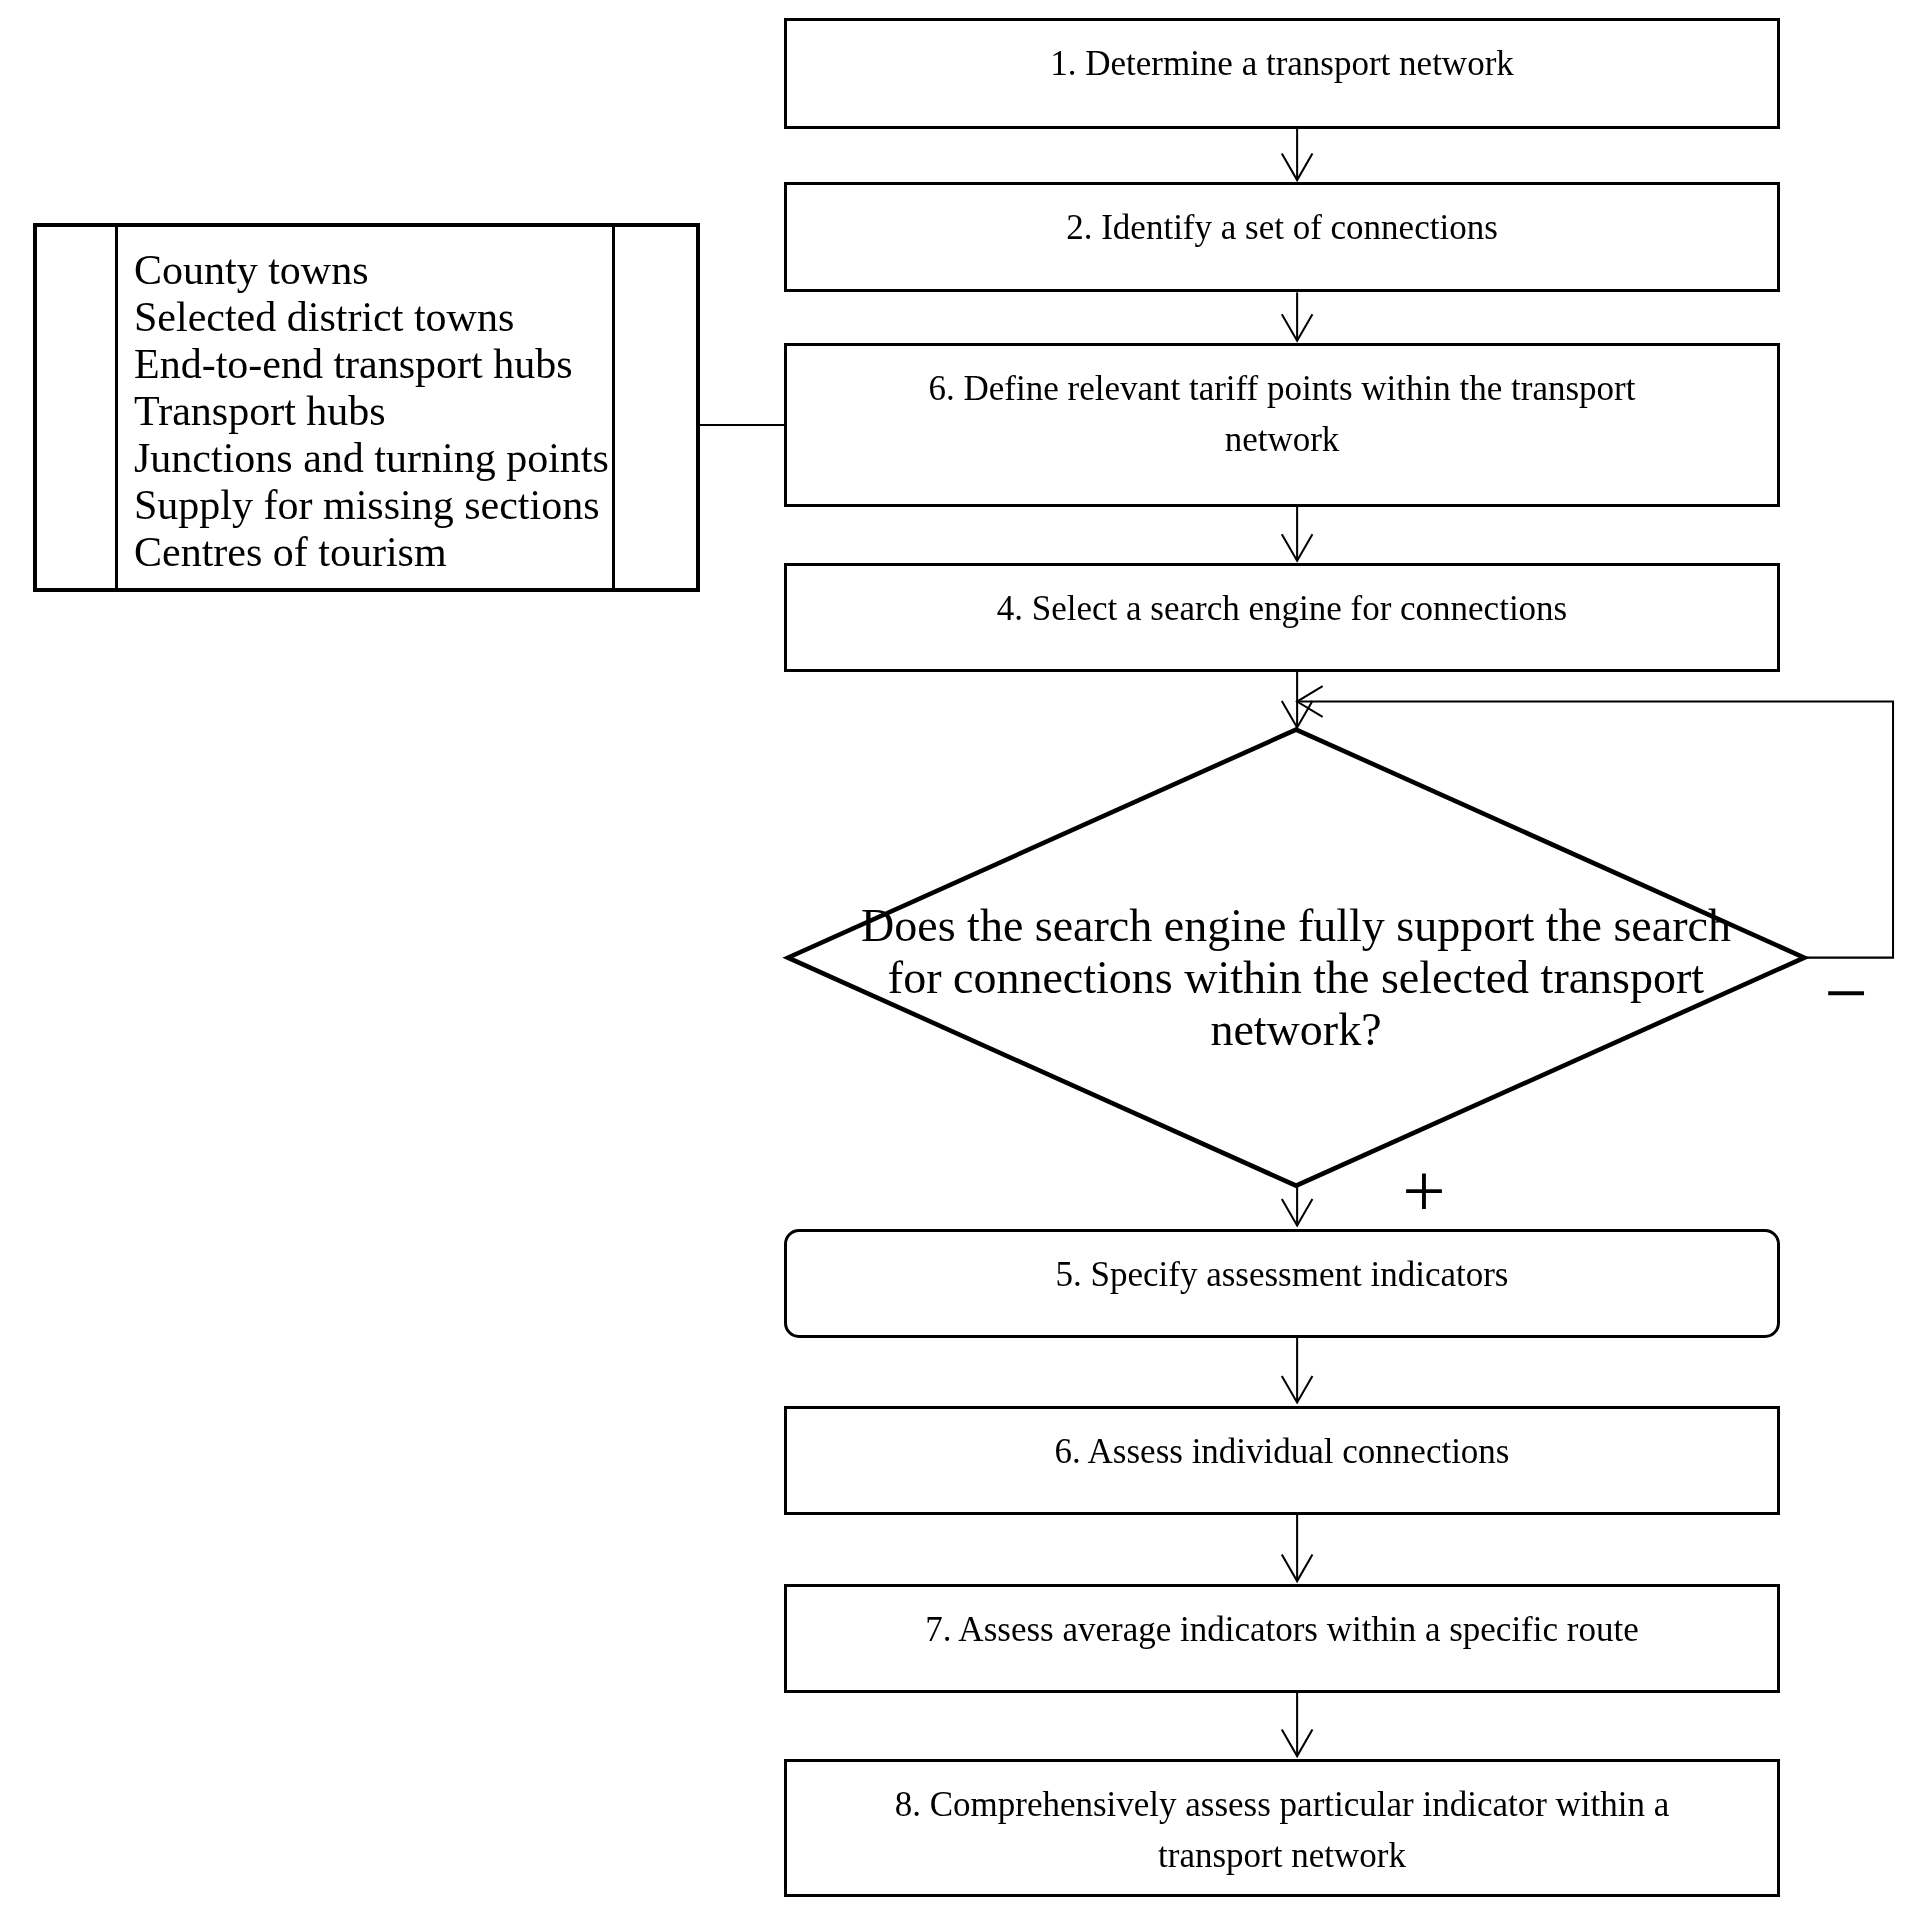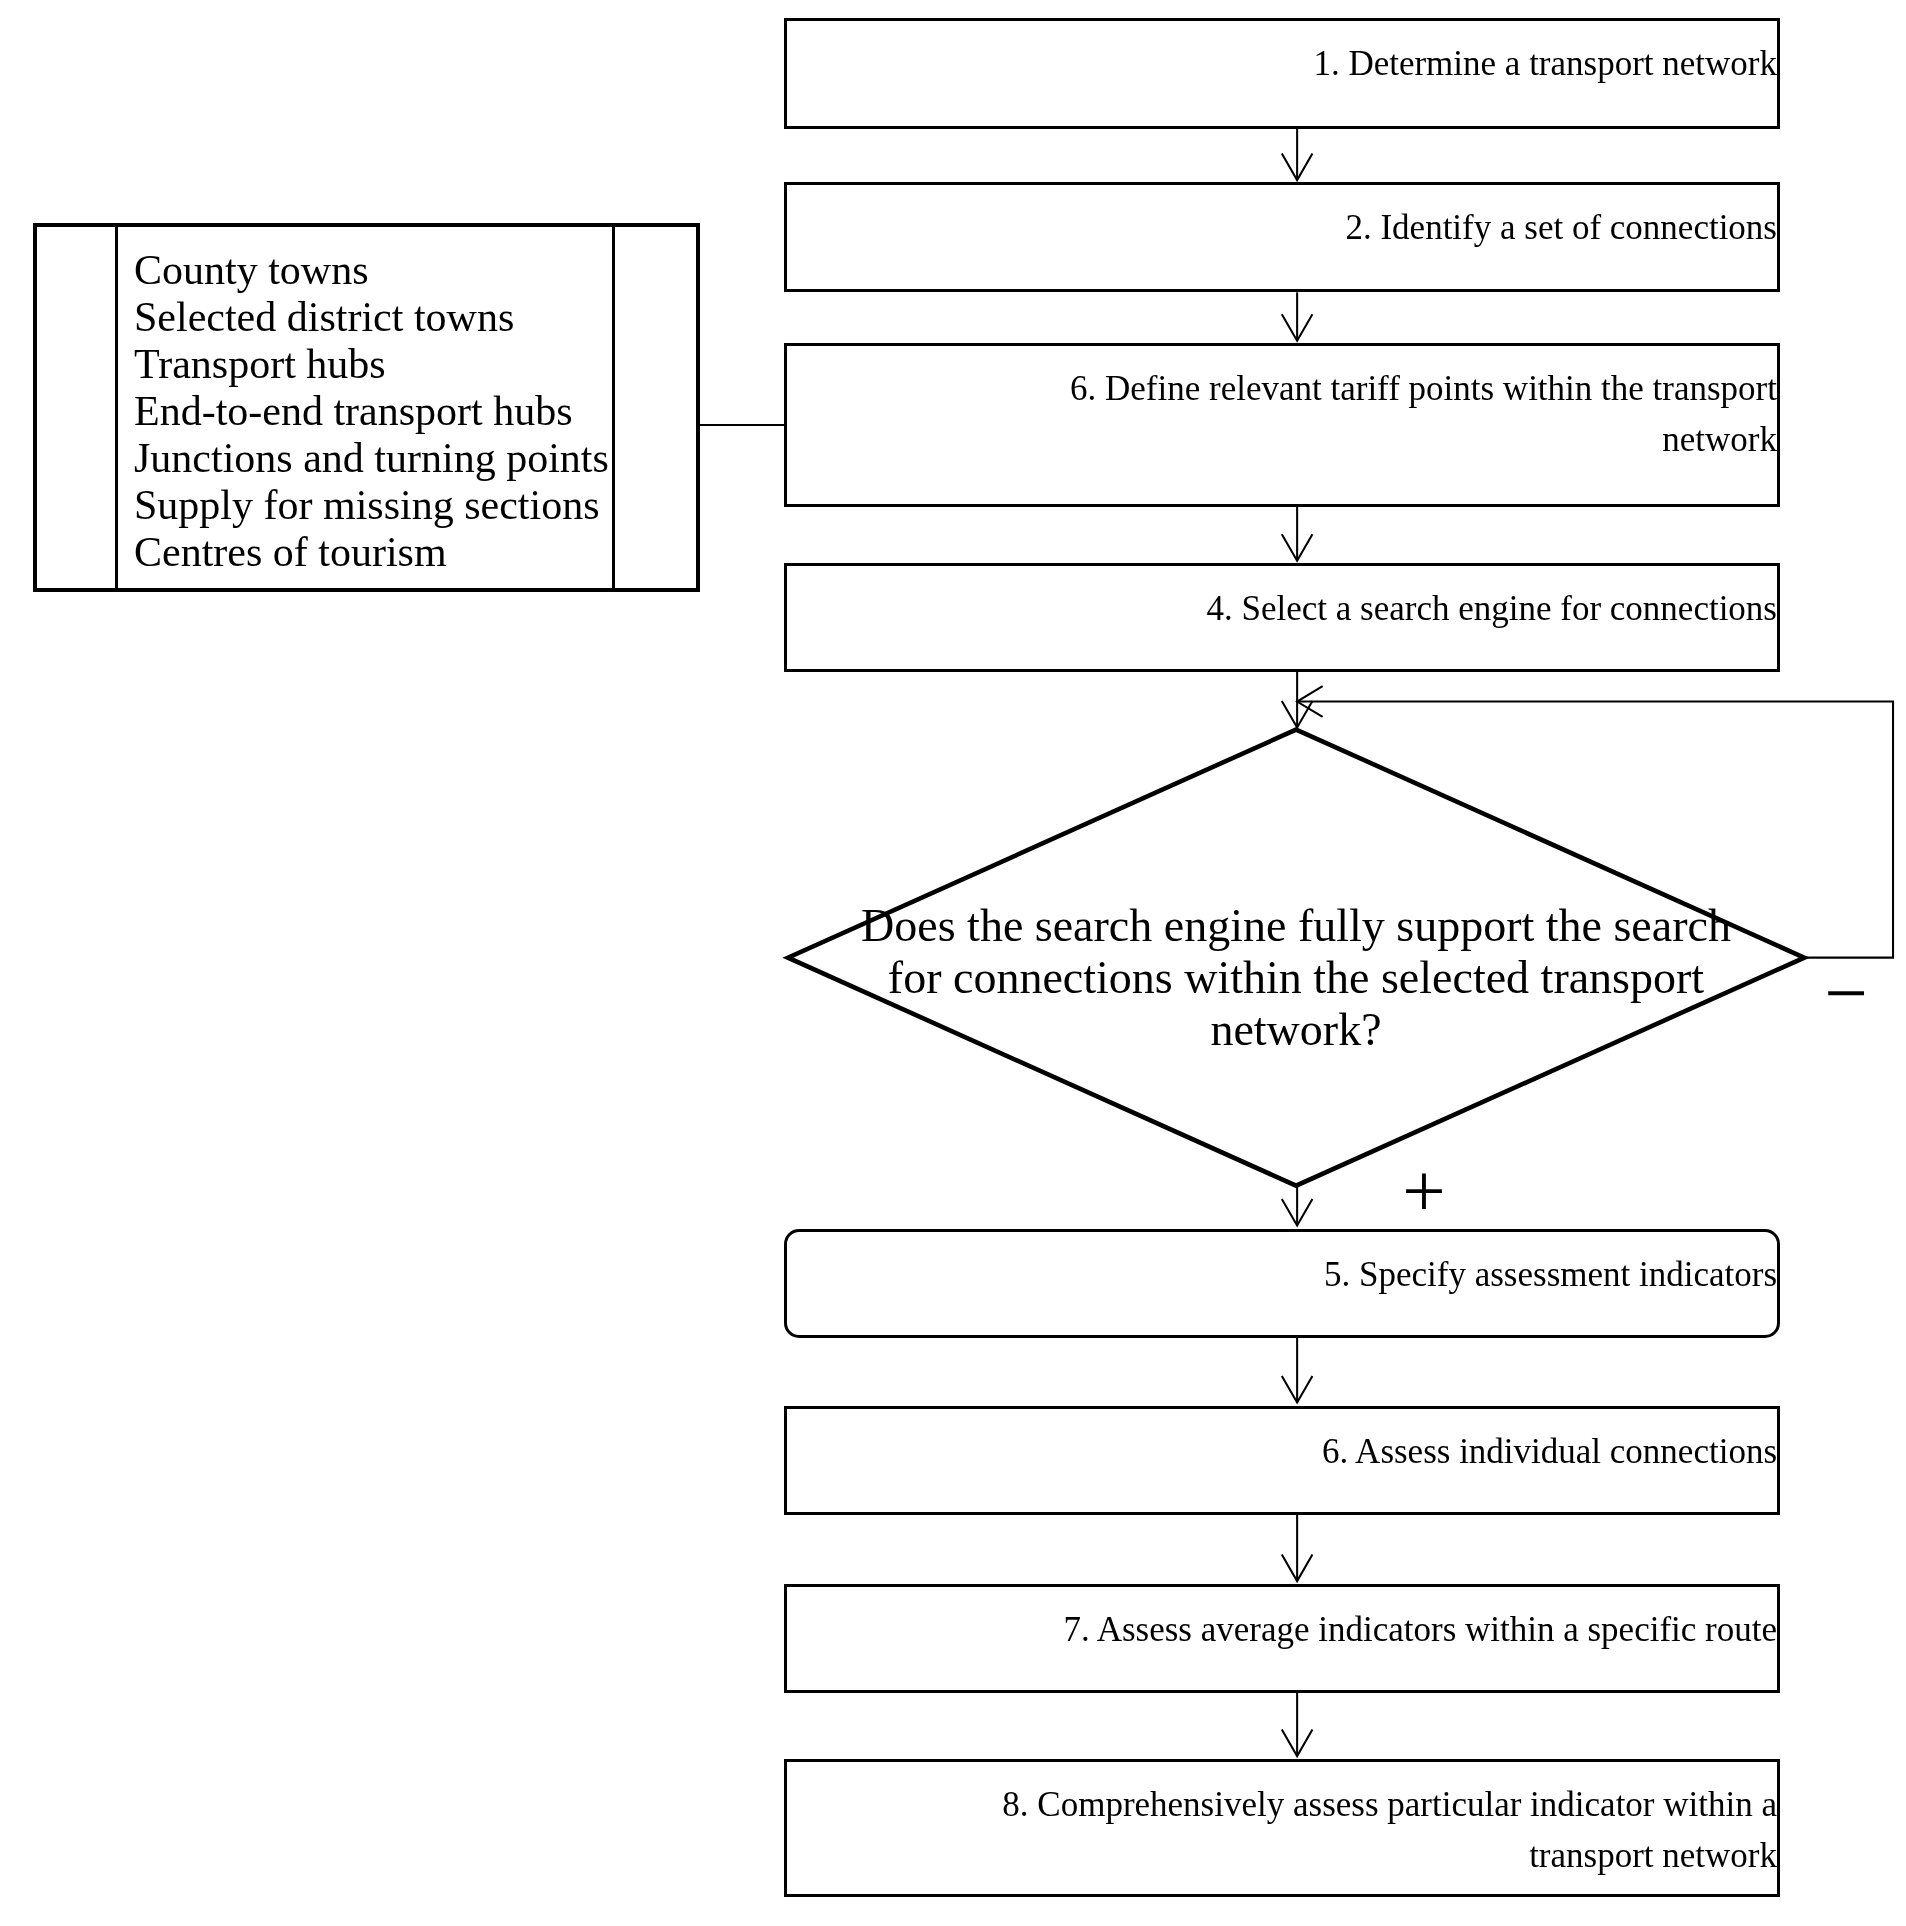--- a/index.html
+++ b/index.html
@@ -10,21 +10,21 @@
     font-family:"Liberation Serif","DejaVu Serif",serif;
     color:#000;
     overflow:hidden;
   }
   .lines-svg{position:absolute;left:0;top:0;}
   .fbox{
     position:absolute;left:784px;width:996px;
     border:3.6px solid #000;background:#fff;box-sizing:border-box;
   }
   .fbox .lbl{
-    margin-top:17px;text-align:right;
+    margin-top:17px;text-align:center;
     font-size:35px;line-height:51px;white-space:nowrap;
   }
   .fbox .lbl div{line-height:51px;}
   .sidebox{
     position:absolute;left:33px;top:223px;width:667px;height:369px;
     border:4.6px solid #000;background:#fff;box-sizing:border-box;
   }
   .side-divider{position:absolute;top:223px;width:3.1px;height:369px;background:#000;}
   .side-divider.left{left:115px;}
   .side-divider.right{left:612px;}
@@ -81,22 +81,22 @@
       <polyline points="2512,3390 2542,3442 2572,3390" stroke-width="4"></polyline>
     </g>
   </svg>
 
   <div class="sidebox"></div>
   <div class="side-divider left"></div>
   <div class="side-divider right"></div>
   <div class="side-list">
     <div class="item">County towns</div>
     <div class="item">Selected district towns</div>
+    <div class="item">End-to-end transport hubs</div>
     <div class="item">Transport hubs</div>
-    <div class="item">End-to-end transport hubs</div>
     <div class="item">Junctions and turning points</div>
     <div class="item">Supply for missing sections</div>
     <div class="item">Centres of tourism</div>
   </div>
 
   <div class="fbox" style="top:18px;height:111px;">
     <div class="lbl">1. Determine a transport network</div>
   </div>
 
   <div class="fbox" style="top:182px;height:110px;">

